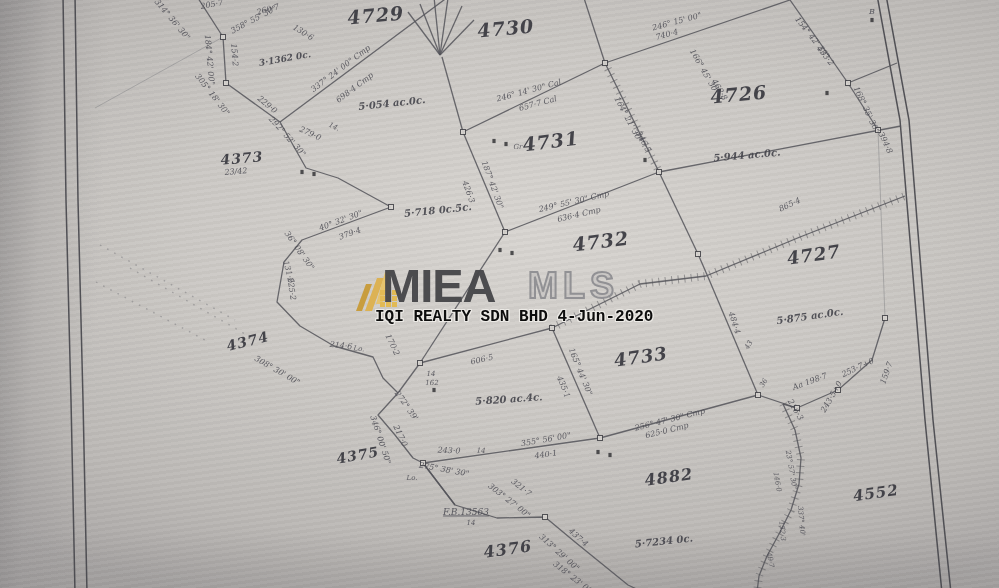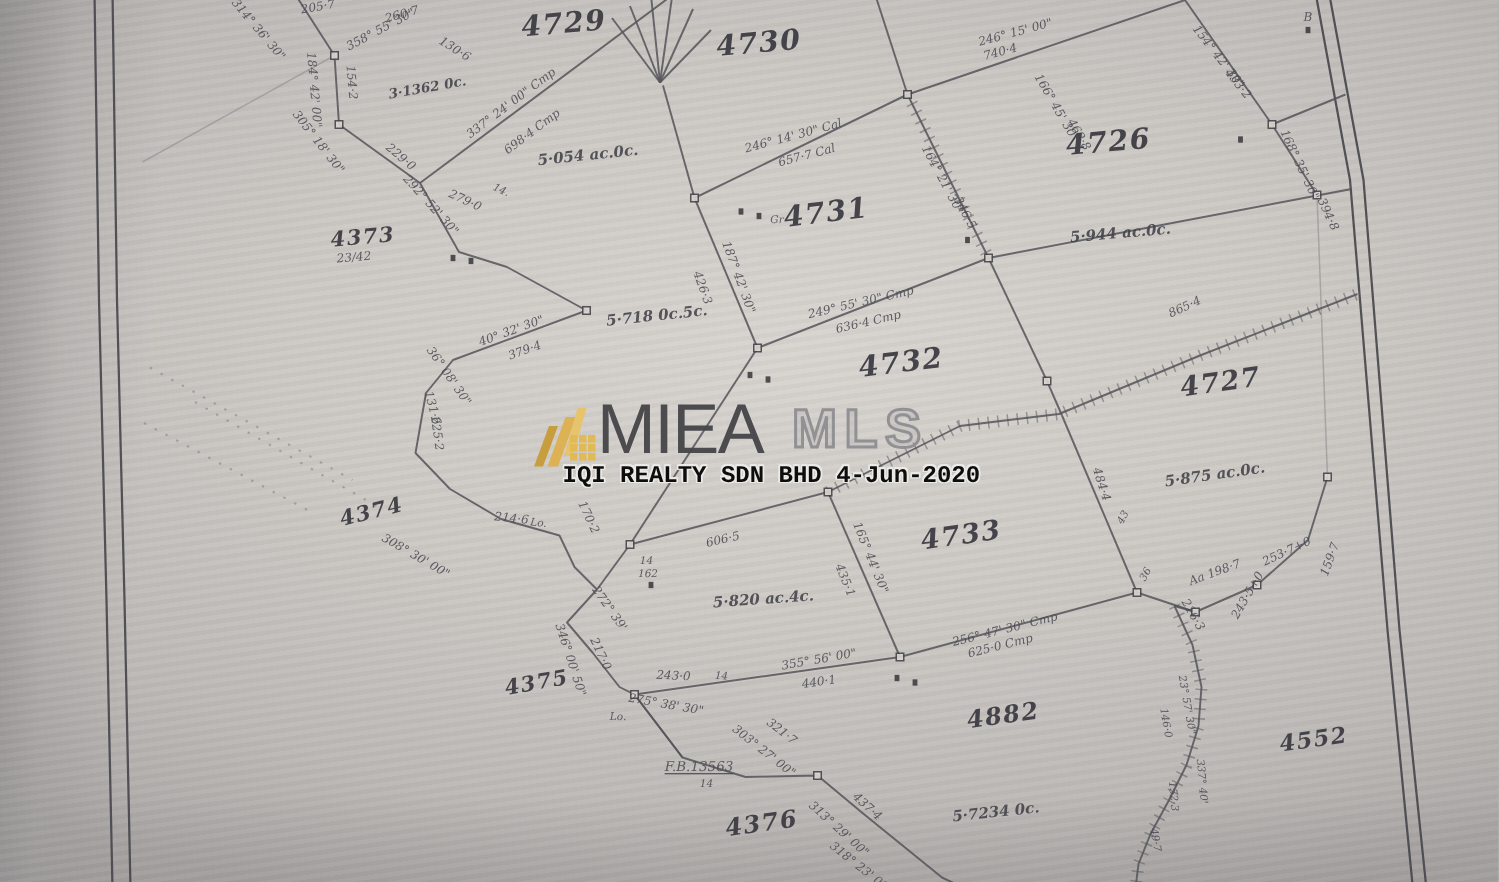--- a/index.html
+++ b/index.html
@@ -23,22 +23,22 @@
   .ln-border{fill:none;stroke:#46464b;stroke-width:1.5;opacity:.9;}
   .ln-ticks{fill:none;stroke:#55555a;stroke-width:8;stroke-dasharray:1 5.5;opacity:.5;}
   .ln-dot{fill:none;stroke:#77777b;stroke-width:1.4;stroke-dasharray:1.6 6.5;opacity:.5;}
   .stn{fill:#d6d3cf;stroke:#46464b;stroke-width:1;opacity:.9;}
   .flg{fill:#37373a;opacity:.85;}
 
   
   #watermark{position:absolute;left:352px;top:262px;width:320px;height:72px;}
   .wm-icon{position:absolute;left:0;top:2px;}
   .wm-miea{
-    position:absolute;left:46px;top:0;
-    font-family:"Liberation Sans","DejaVu Sans",sans-serif;font-weight:normal;
+    position:absolute;left:30px;top:0;
+    font-family:"Liberation Sans","DejaVu Sans",sans-serif;font-weight:bold;
     font-size:47px;line-height:47px;color:#47474a;letter-spacing:-1px;opacity:.96;
   }
   .wm-mls{
     position:absolute;left:176px;top:0;
     font-family:"Liberation Sans","DejaVu Sans",sans-serif;font-weight:bold;
     font-size:36px;line-height:47px;letter-spacing:5px;
     color:rgba(150,150,154,.18);-webkit-text-stroke:2px #8b8b8f;opacity:.9;
   }
   .wm-caption{
     position:absolute;left:23px;top:46px;white-space:nowrap;

